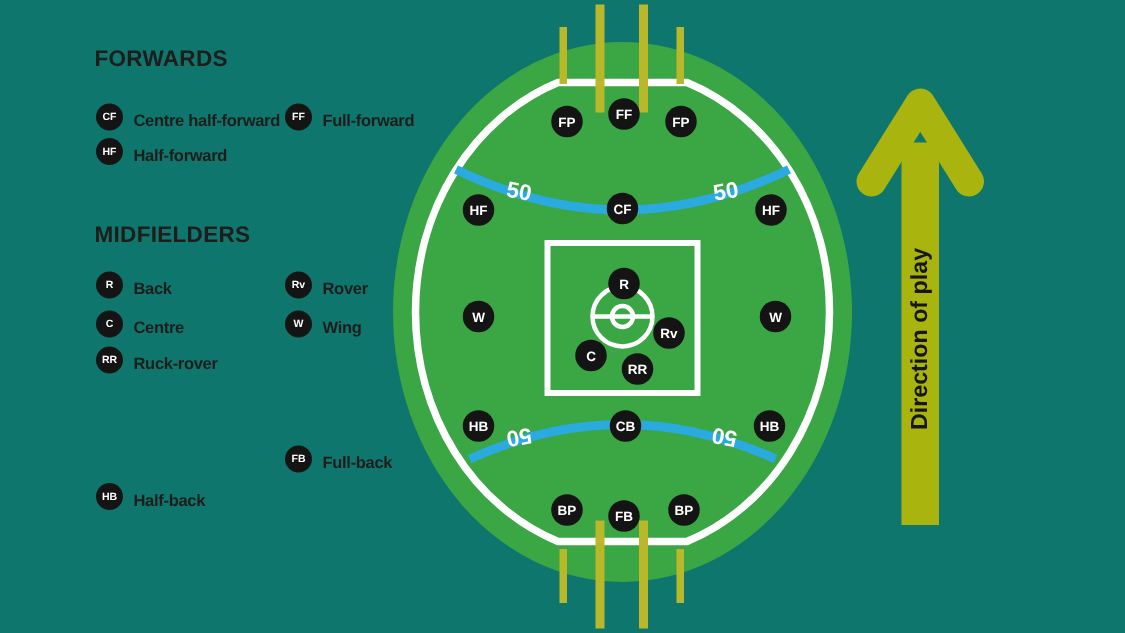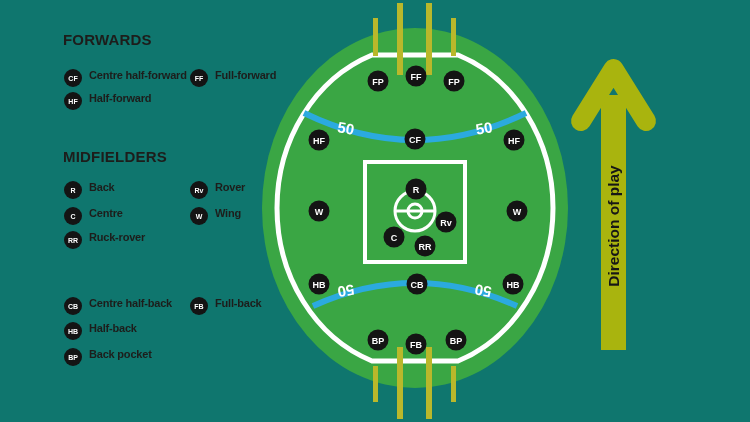--- a/index.html
+++ b/index.html
@@ -8,21 +8,21 @@
     font-family:"Liberation Sans","DejaVu Sans",sans-serif; color:var(--text-black,#1d1d1b);
   }
   svg.field-layer { position:absolute; left:0; top:0; z-index:1; }
 
   
   .ltitle {
     position:absolute; left:63px; font-size:15px; font-weight:bold;
     letter-spacing:.2px; color:var(--text-black,#1d1d1b); z-index:3; white-space:nowrap;
   }
   .litem {
-    position:absolute; display:flex; align-items:flex-start; gap:7px;
+    position:absolute; display:flex; align-items:flex-end; gap:7px;
     transform:translateY(-50%); z-index:3; white-space:nowrap;
   }
   .badge {
     width:18px; height:18px; border-radius:50%;
     background:var(--marker-black,#141414); color:#fff;
     display:flex; align-items:center; justify-content:center;
     font-size:7px; font-weight:bold; flex:0 0 18px;
   }
   .llabel { font-size:11px; font-weight:bold; letter-spacing:-.2px; }
 
@@ -110,35 +110,27 @@
   <div class="litem" style="left:190px;top:216px">
     <span class="badge">W</span>
     <span class="llabel">Wing</span>
   </div>
   <div class="litem" style="left:64px;top:240px">
     <span class="badge">RR</span>
     <span class="llabel">Ruck-rover</span>
   </div>
 
 
-  <div class="litem" style="left:64px;top:306px">
-    <span class="badge">CB</span>
-    <span class="llabel">Centre half-back</span>
-  </div>
   <div class="litem" style="left:190px;top:306px">
     <span class="badge">FB</span>
     <span class="llabel">Full-back</span>
   </div>
   <div class="litem" style="left:64px;top:331px">
     <span class="badge">HB</span>
     <span class="llabel">Half-back</span>
-  </div>
-  <div class="litem" style="left:64px;top:357px">
-    <span class="badge">BP</span>
-    <span class="llabel">Back pocket</span>
   </div>
 
   <div class="fifty" style="left:346px;top:128px;--rot:10deg">50</div>
   <div class="fifty" style="left:484px;top:128px;--rot:-10deg">50</div>
   <div class="fifty" style="left:346px;top:291px;--rot:170deg">50</div>
   <div class="fifty" style="left:483px;top:291px;--rot:190deg">50</div>
 
   <div class="marker" style="left:378px;top:81px">FP</div>
   <div class="marker" style="left:416px;top:76px">FF</div>
   <div class="marker" style="left:454px;top:81px">FP</div>

